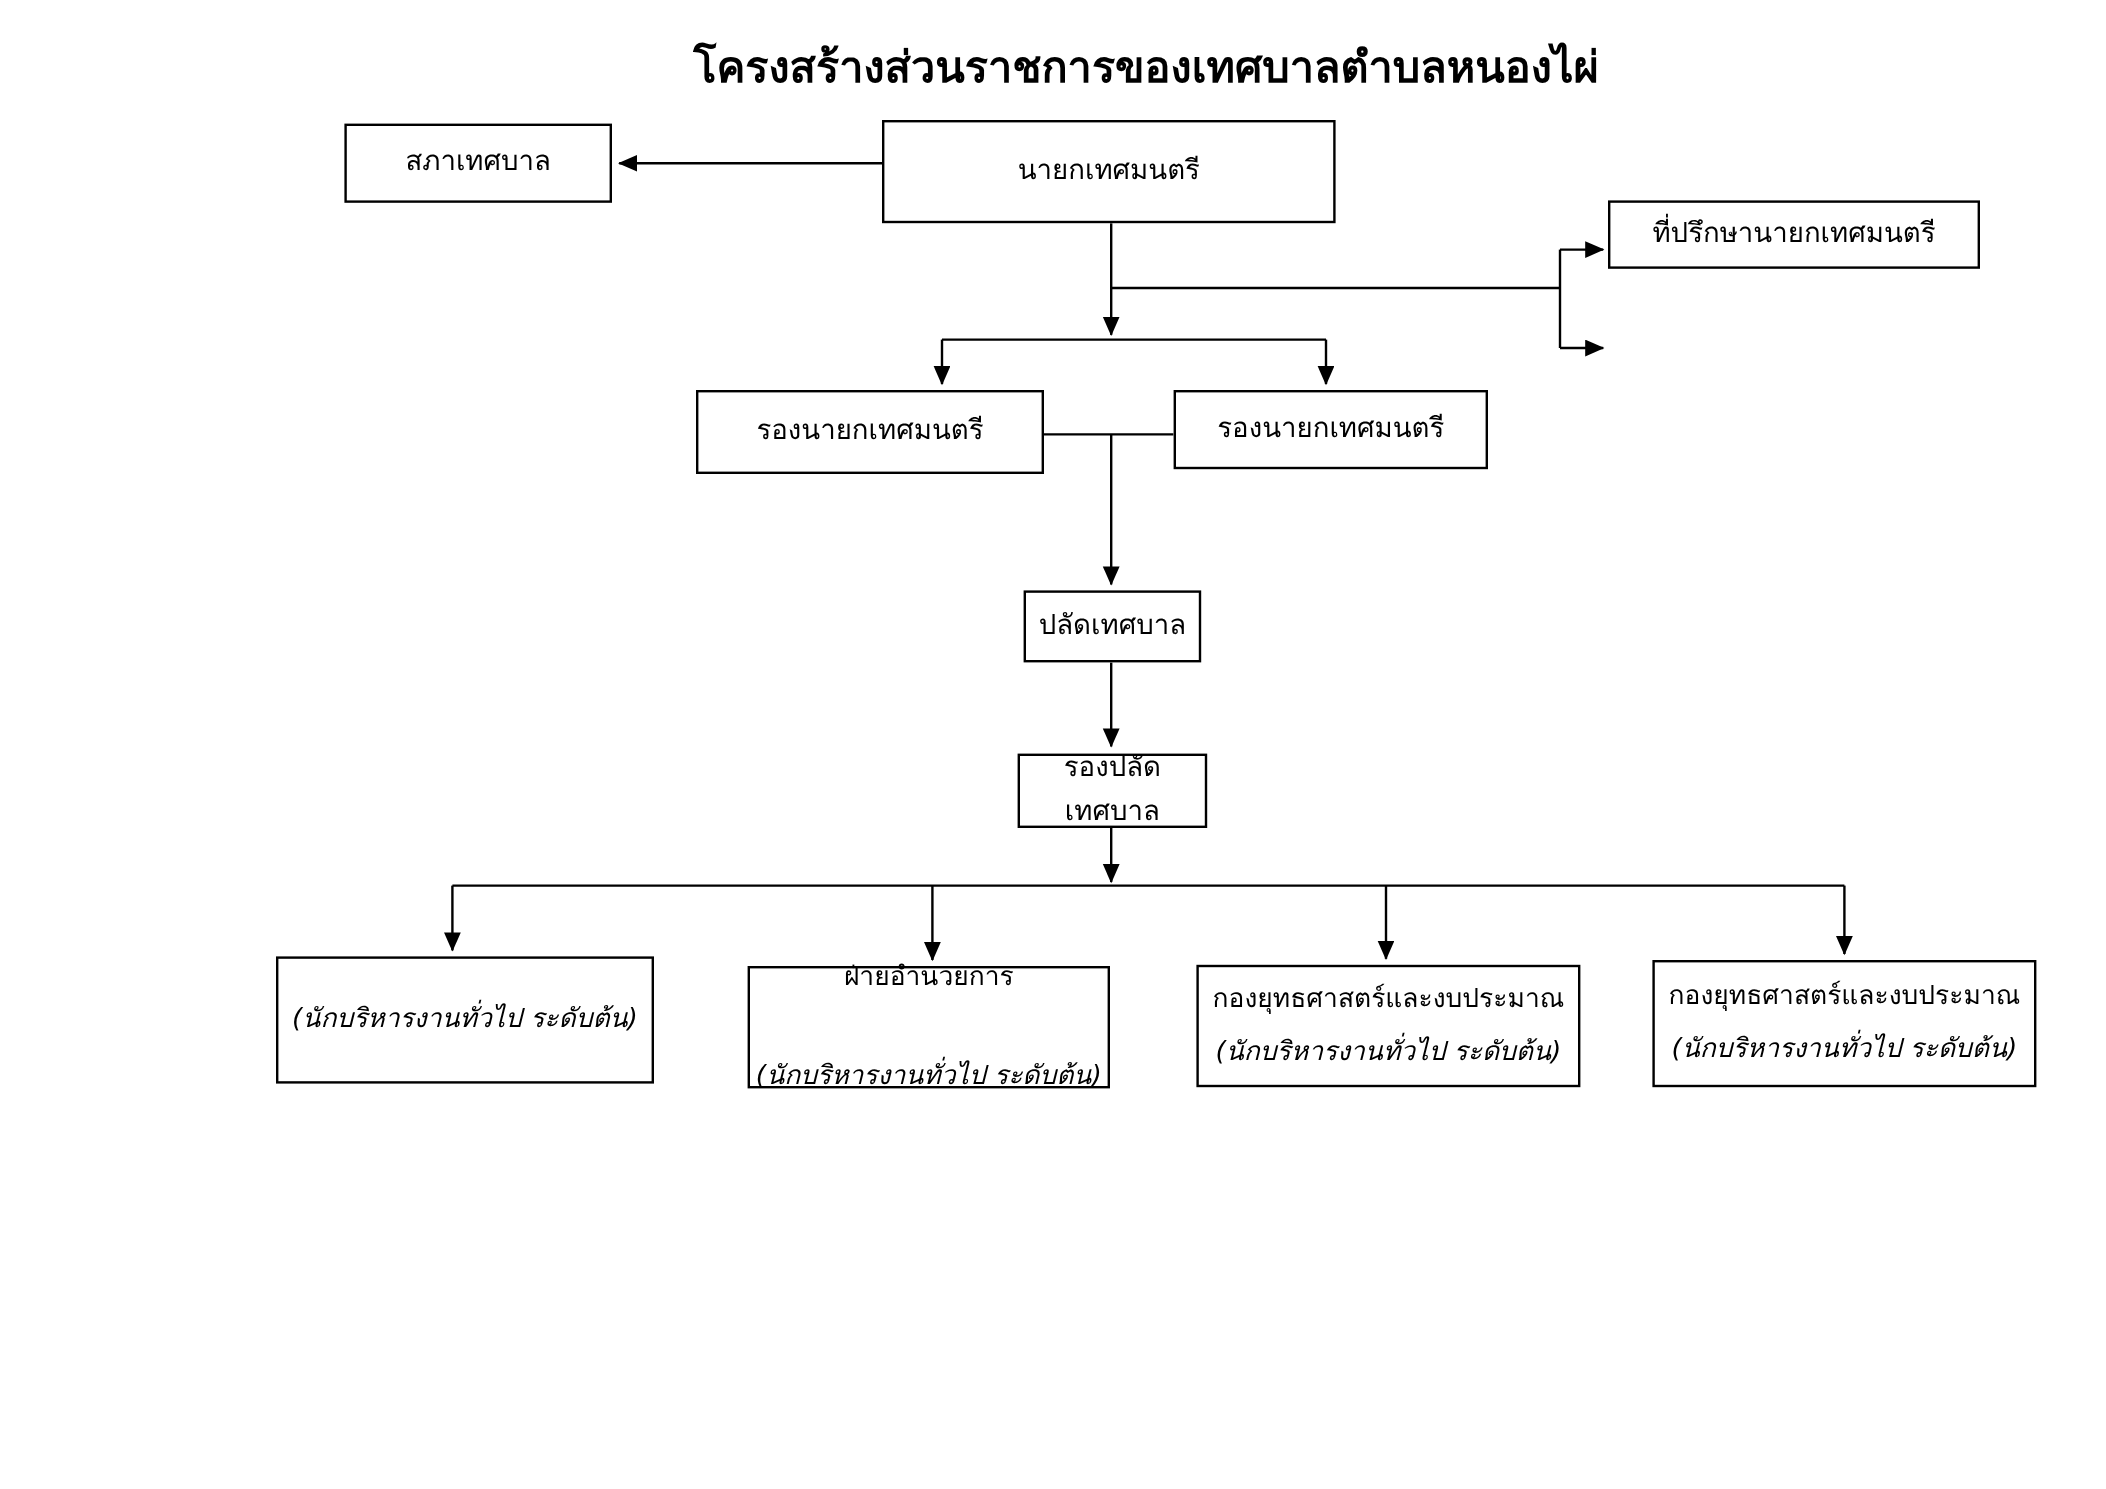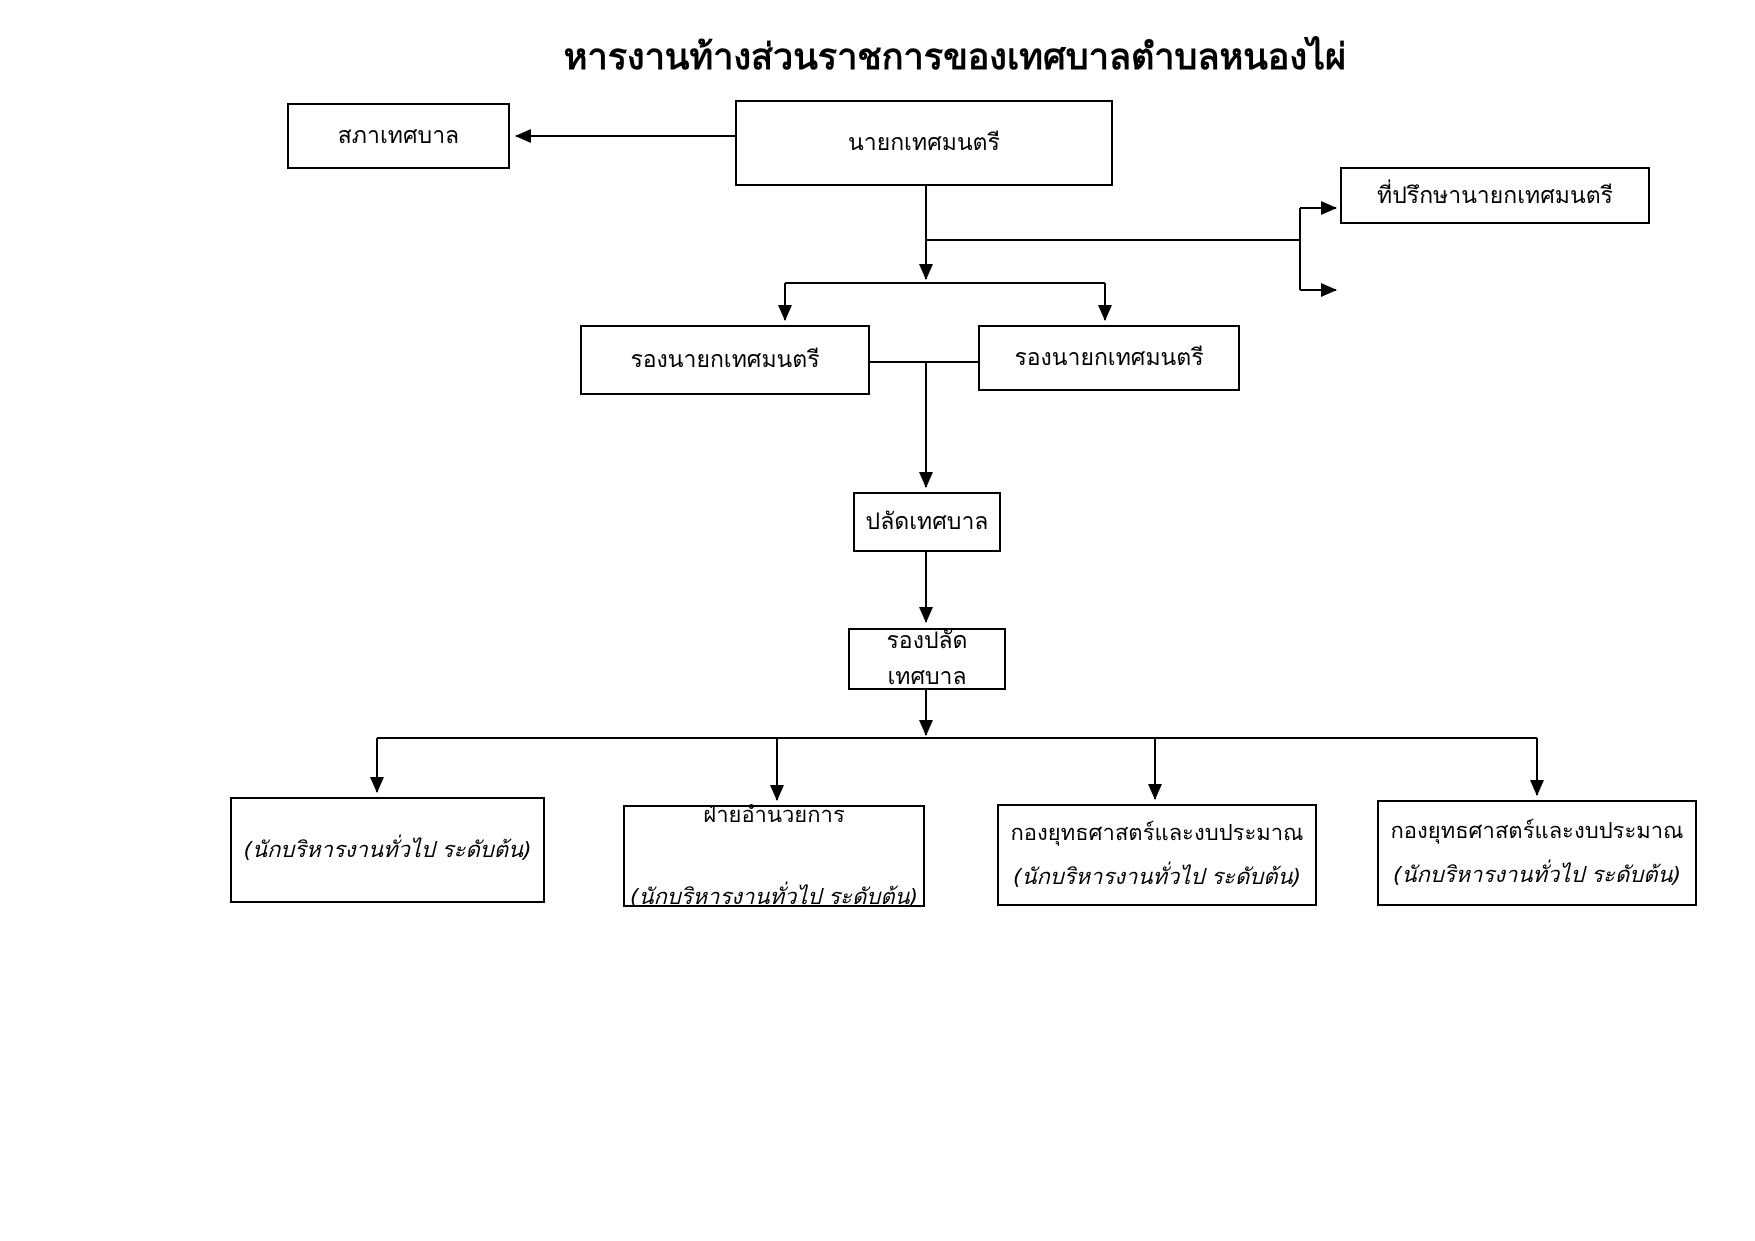--- a/index.html
+++ b/index.html
@@ -97,21 +97,21 @@
 
     <line x1="926" y1="690" x2="926" y2="735" marker-end="url(#arrow)"></line>
 
     <line x1="377" y1="738" x2="1537" y2="738"></line>
     <line x1="377" y1="738" x2="377" y2="792" marker-end="url(#arrow)"></line>
     <line x1="777" y1="738" x2="777" y2="800" marker-end="url(#arrow)"></line>
     <line x1="1155" y1="738" x2="1155" y2="799" marker-end="url(#arrow)"></line>
     <line x1="1537" y1="738" x2="1537" y2="795" marker-end="url(#arrow)"></line>
   </svg>
 
-  <div class="chart-title">หารงานท้างส่วนราชการของเทศบาลตำบลหนองไผ่</div>
+  <div class="chart-title">โครงสร้างส่วนราชการของเทศบาลตำบลหนองไผ่</div>
 
   <div class="node n-council">
     <span>สภาเทศบาล</span>
   </div>
 
   <div class="node n-mayor">
     <span>นายกเทศมนตรี</span>
   </div>
 
   <div class="node n-advisor">

